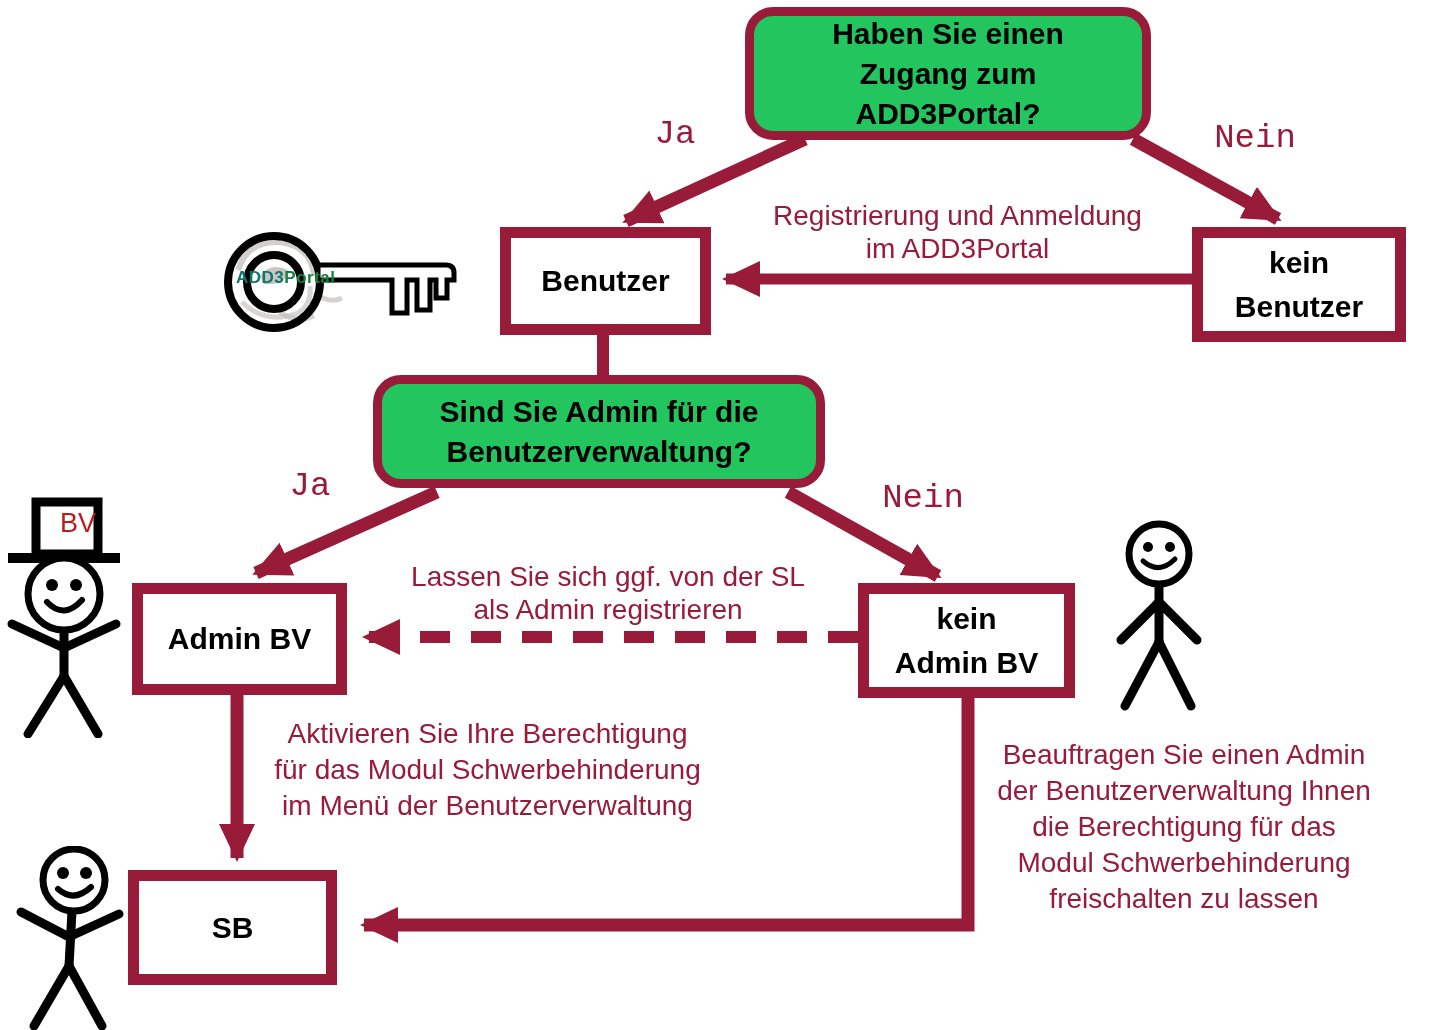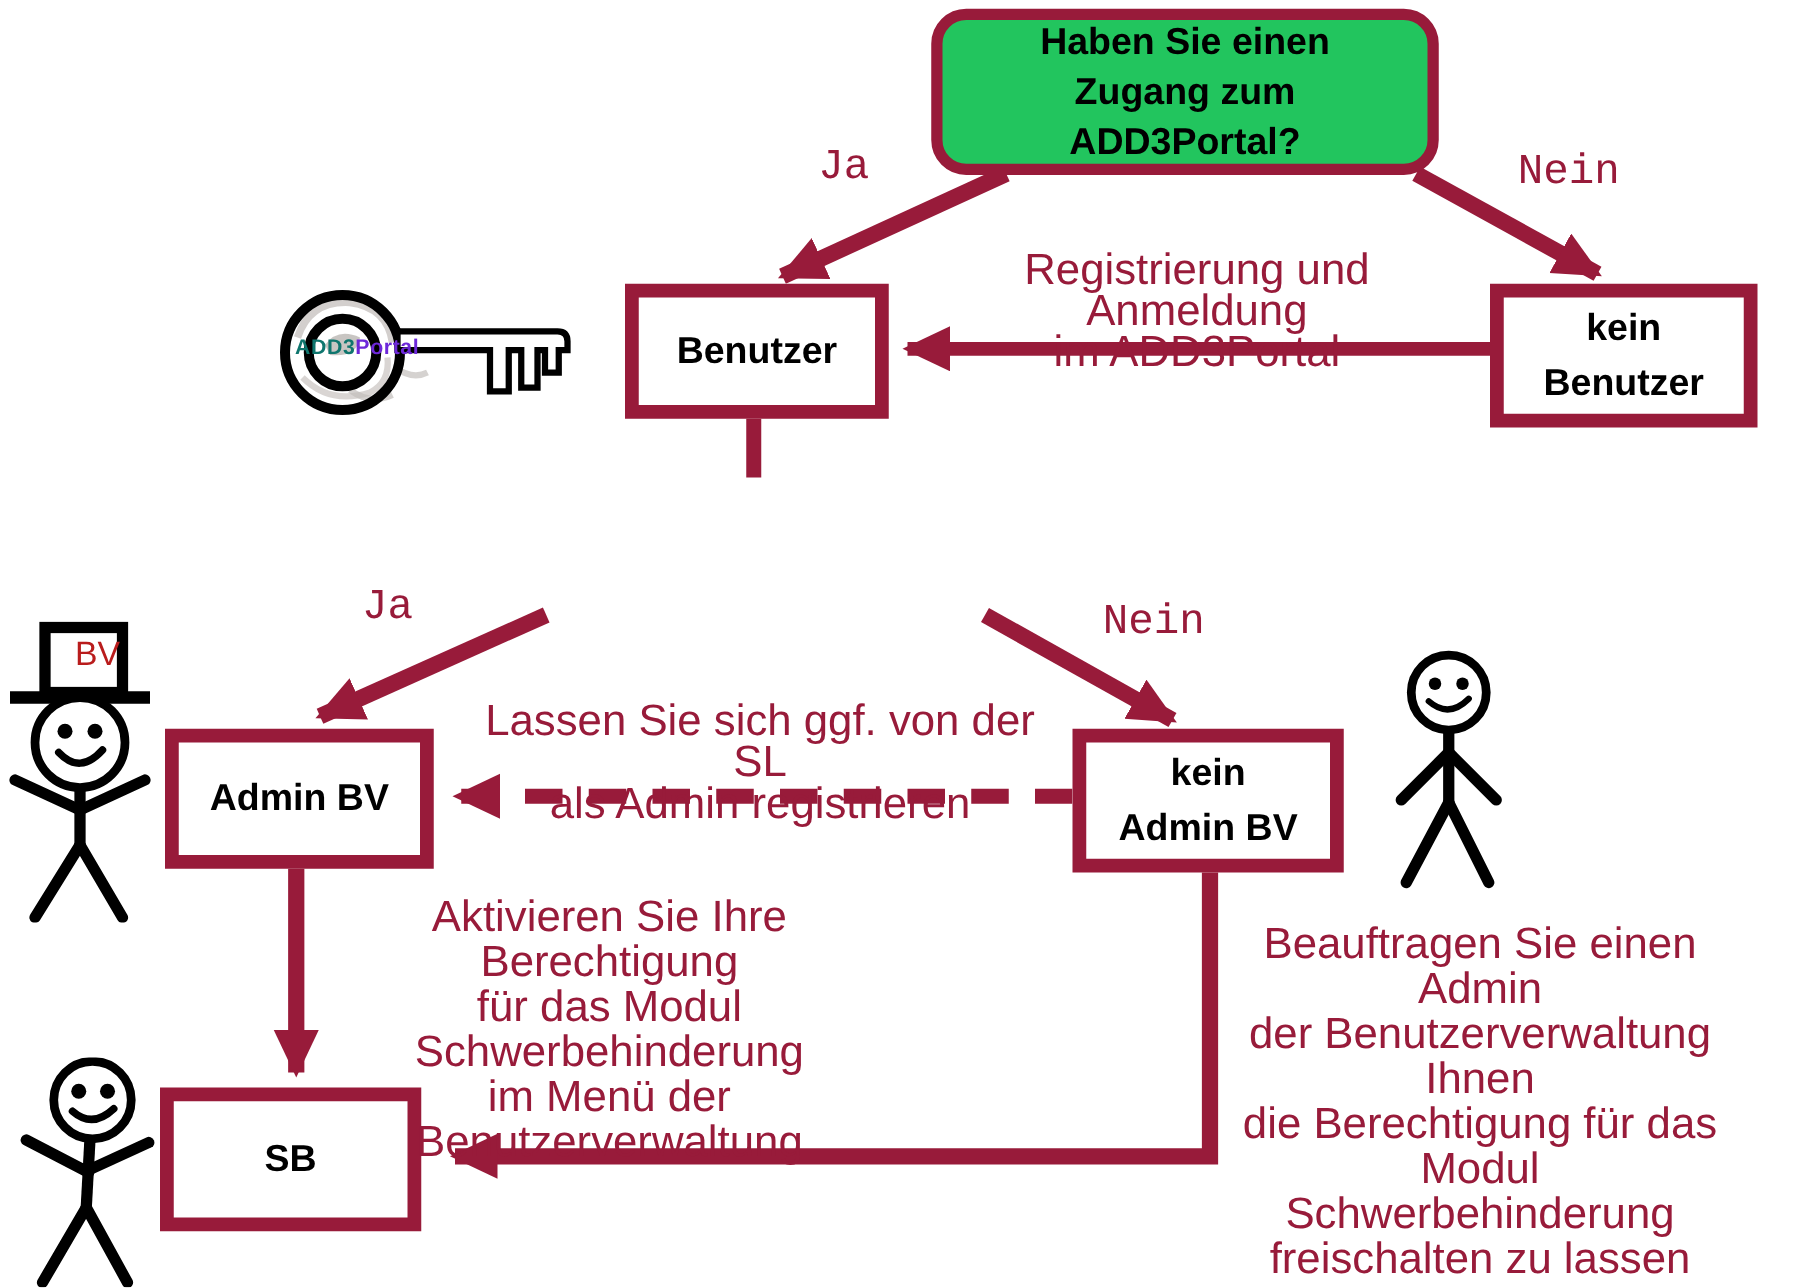--- a/index.html
+++ b/index.html
@@ -13,36 +13,36 @@
     display:flex; align-items:center; justify-content:center; text-align:center;
     background:#ffffff; border:11px solid #981B3A;
     color:#000; font-weight:bold; font-size:30px; line-height:40px;
     white-space:pre-line;
   }
   .node.question {
     background:#22c55e; border-width:9px; border-radius:28px; line-height:40px;
   }
   .lbl {
     position:absolute; color:#981B3A; text-align:center;
-    font-size:35px; line-height:33px; white-space:pre-line;
+    font-size:28px; line-height:33px; white-space:pre-line;
   }
   .lbl.answer { font-size:34px; line-height:36px; font-weight:normal;font-family:Liberation Mono, monospace; }
   .lbl.step { line-height:36px; }
   .figure-wrap { position:absolute; }
   .hat-label {
     position:absolute; left:34px; top:12px; width:58px; text-align:right;
     color:#b91c1c; font-size:27px; line-height:30px;
   }
   .key-wrap { position:absolute; left:220px; top:228px; width:245px; height:108px; }
   .key-text {
     position:absolute; left:16px; top:40px; width:160px;
     font-weight:bold; font-size:17px; letter-spacing:0.5px;
   }
   .key-text .red  { color:#0f766e; }
-  .key-text .gray { color:#6d28d9; }
+  .key-text .gray { color:#15803d; }
 </style>
 </head>
 <body>
 
 <div class="canvas">
 
   <svg class="connectors">
     <defs>
       <marker id="arrow" markerUnits="userSpaceOnUse" markerWidth="44" markerHeight="40" refX="34" refY="18" orient="auto">
         <path d="M0,0 L38,18 L0,36 Z" fill="#981B3A"></path>
@@ -70,20 +70,22 @@
 
   <div class="node question" style="left:745px; top:7px; width:406px; height:133px;">Haben Sie einen
 Zugang zum
 ADD3Portal?</div>
 
   <div class="node" style="left:500px; top:227px; width:211px; height:108px;">Benutzer</div>
 
   <div class="node" style="left:1192px; top:227px; width:214px; height:115px; line-height:44px;">kein
 Benutzer</div>
 
+  <div class="node question" style="left:373px; top:375px; width:452px; height:113px;">Sind Sie Admin für die
+Benutzerverwaltung?</div>
 
   <div class="node" style="left:132px; top:583px; width:215px; height:112px;">Admin BV</div>
 
   <div class="node" style="left:858px; top:583px; width:217px; height:115px; line-height:44px;">kein
 Admin BV</div>
 
   <div class="node" style="left:128px; top:870px; width:209px; height:115px;text-align:right;">SB</div>
 
   <div class="lbl answer" style="left:630px; top:116px; width:90px;">Ja</div>
 

